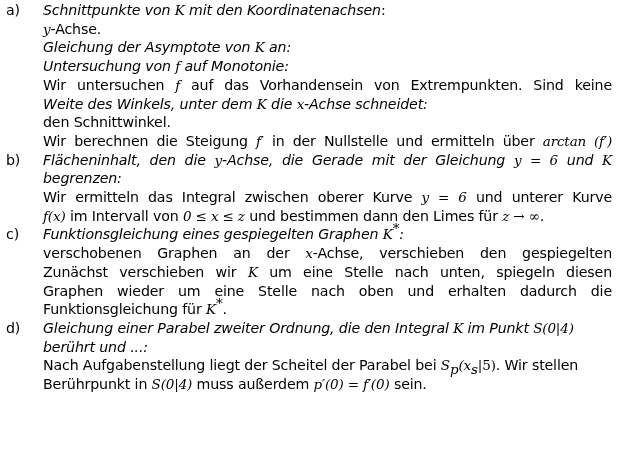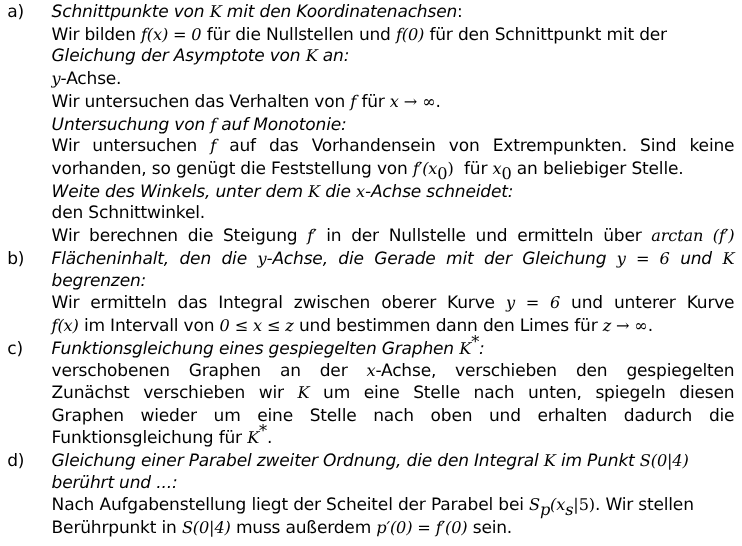--- a/index.html
+++ b/index.html
@@ -21,29 +21,26 @@
 </style>
 </head>
 <body>
 
 <div class="doc">
 
   <div class="item">
     <span class="lbl line">a)</span>
 
     <div class="line it"><span>Schnittpunkte von </span><span class="m">K</span><span> mit den Koordinatenachsen</span><span style="font-style:normal">:</span></div>
-    <div class="line"><span>Wir bilden </span><span class="m">f(x) = 0</span><span> für die Nullstellen und </span><span class="m">f(0)</span><span> für den Schnittpunkt mit der</span></div>
+    <div class="line"><span class="m">y</span><span>-Achse.</span></div>
+
     <div class="line it"><span>Gleichung der Asymptote von </span><span class="m">K</span><span> an:</span></div>
-
-    <div class="line"><span class="m">y</span><span>-Achse.</span></div>
-    <div class="line"><span>Wir untersuchen das Verhalten von </span><span class="m">f</span><span> für </span><span class="m">x → ∞</span><span>.</span></div>
 
     <div class="line it"><span>Untersuchung von </span><span class="m">f</span><span> auf Monotonie:</span></div>
     <div class="line j"><span>Wir untersuchen </span><span class="m">f</span><span> auf das Vorhandensein von Extrempunkten. Sind keine</span></div>
-    <div class="line"><span>vorhanden, so genügt die Feststellung von </span><span class="m">f′(x</span><sub class="mu">0</sub><span class="mu">)</span><span style="white-space:pre">  für </span><span class="m">x</span><sub class="mu">0</sub><span> an beliebiger Stelle.</span></div>
 
     <div class="line it"><span>Weite des Winkels, unter dem </span><span class="m">K</span><span> die </span><span class="m">x</span><span>-Achse schneidet:</span></div>
     <div class="line"><span>den Schnittwinkel.</span></div>
     <div class="line j"><span>Wir berechnen die Steigung </span><span class="m">f′</span><span> in der Nullstelle und ermitteln über </span><span class="m">arctan (f′)</span></div>
   </div>
 
   <div class="item">
     <span class="lbl line">b)</span>
     <div class="line it j"><span>Flächeninhalt, den die </span><span class="m">y</span><span>-Achse, die Gerade mit der Gleichung </span><span class="m">y = 6</span><span> und </span><span class="m">K</span></div>
     <div class="line it"><span>begrenzen:</span></div>

